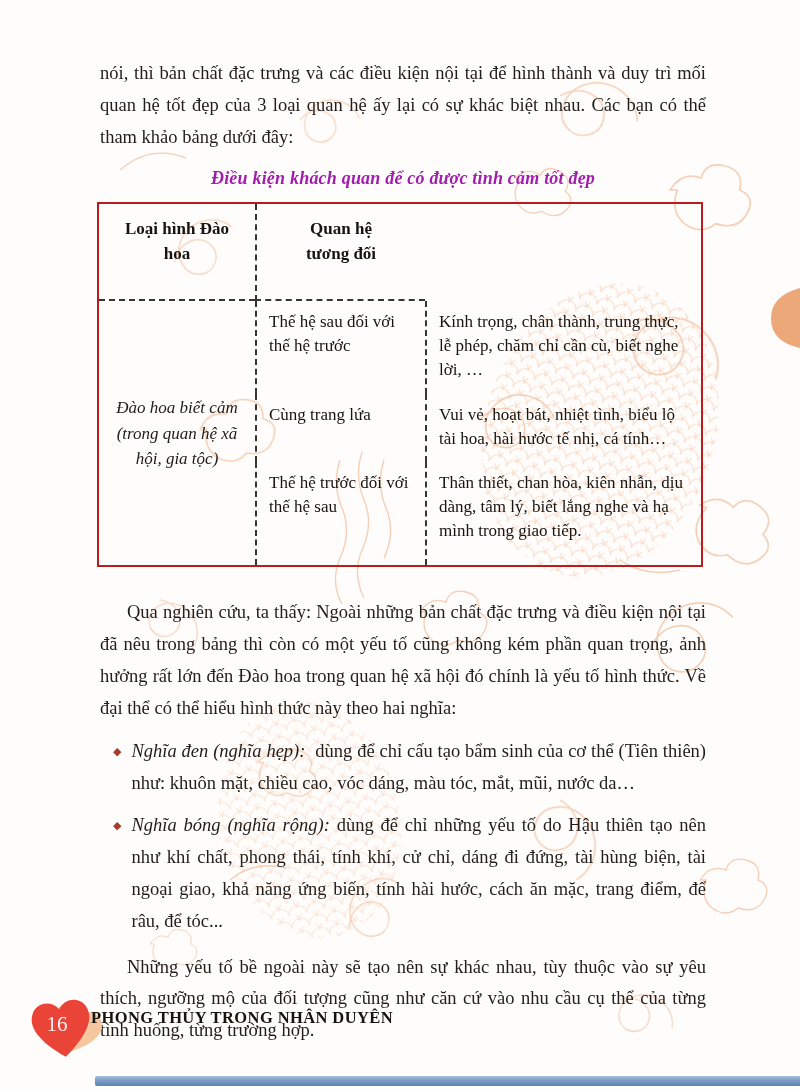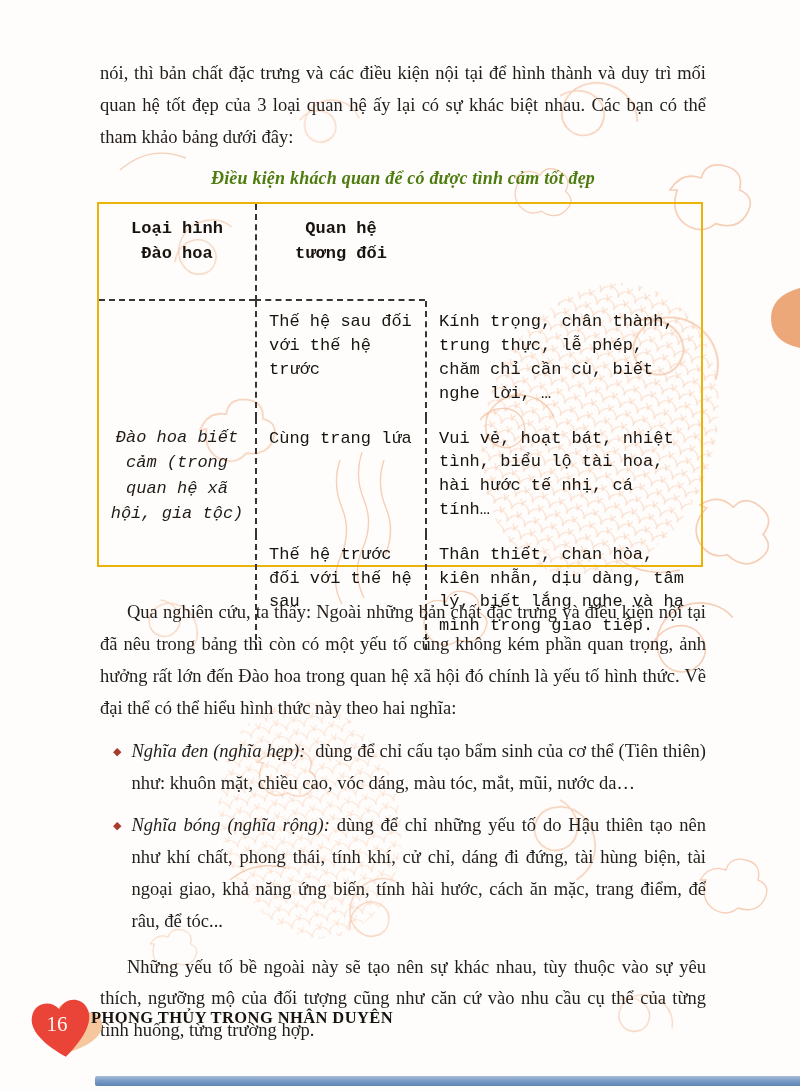--- a/index.html
+++ b/index.html
@@ -7,29 +7,29 @@
   .page {
     position:relative; width:800px; height:1091px; background:#fffdfb;
     overflow:hidden; font-family:"Liberation Serif", serif; color:#211d1a;
   }
   .bg-pattern { position:absolute; inset:0; z-index:0; pointer-events:none; }
   .content { position:absolute; left:100px; top:58px; width:606px; z-index:2; }
   p.body { font-size:18.5px; line-height:1.72; text-align:justify; color:#211d1a; }
   p.indent { text-indent:27px; }
   .caption {
     margin:15px 0 13px; text-align:center; font-style:italic; font-weight:bold;
-    font-size:18px; color:#4d7c0f; letter-spacing:.2px;
+    font-size:18px; color:#a21caf; letter-spacing:.2px;
   }
   
   .ftable {
     margin-left:-3px; width:606px; height:365px;
-    border:2px solid #eab308; display:grid;
+    border:2px solid #b91c1c; display:grid;
     grid-template-columns:156px 170px 1fr;
     grid-template-rows:97px auto auto 1fr;
-    font-family:Liberation Mono, monospace; background:transparent;
+    font-family:Liberation Serif, serif; background:transparent;
   }
   .ftable .hcell {
     font-weight:bold; font-size:17px; line-height:1.45; text-align:center;
     padding-top:13px; border-bottom:2px dashed #3a3430; color:#17130f;
   }
   .ftable .h1 { padding-left:26px; padding-right:26px; }
   .ftable .h2 { padding-left:36px; padding-right:36px; border-left:2px dashed #3a3430; }
   .ftable .h3 { padding-left:14px; padding-right:14px; border-left:2px dashed #3a3430; }
   .ftable .rowlabel {
     grid-column:1; grid-row:2 / 5; font-style:italic; font-size:17px; line-height:1.5;

